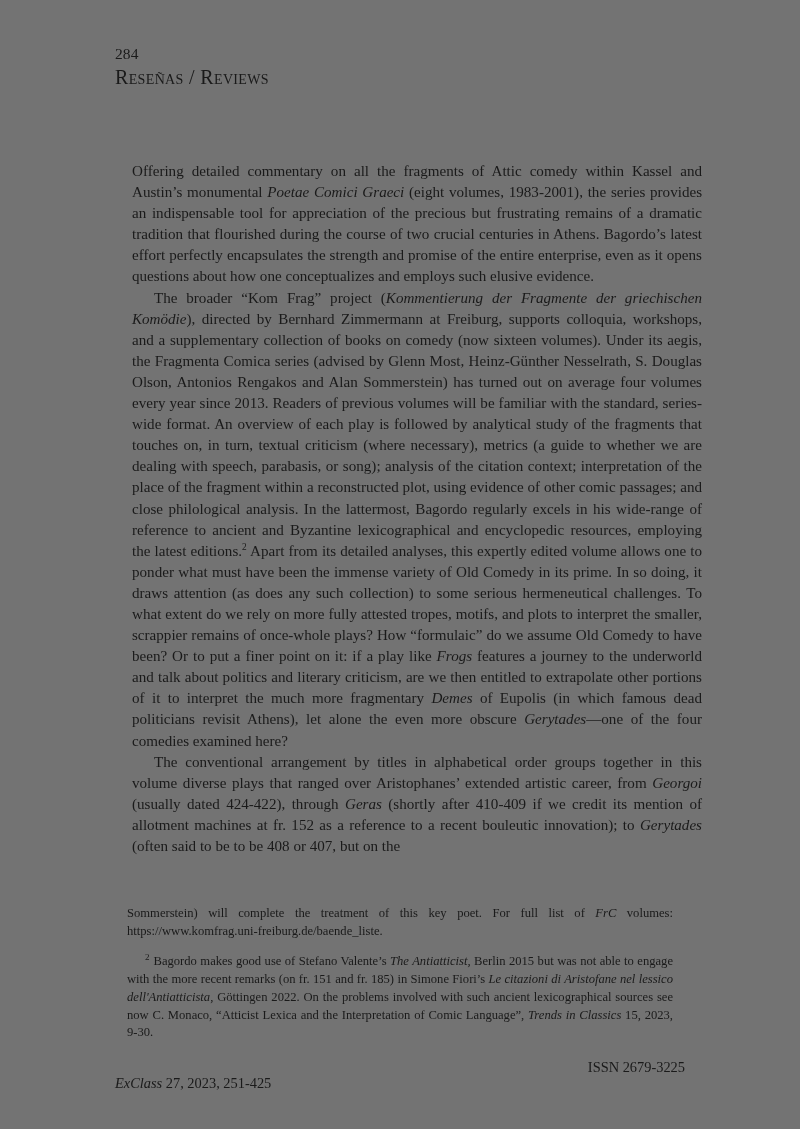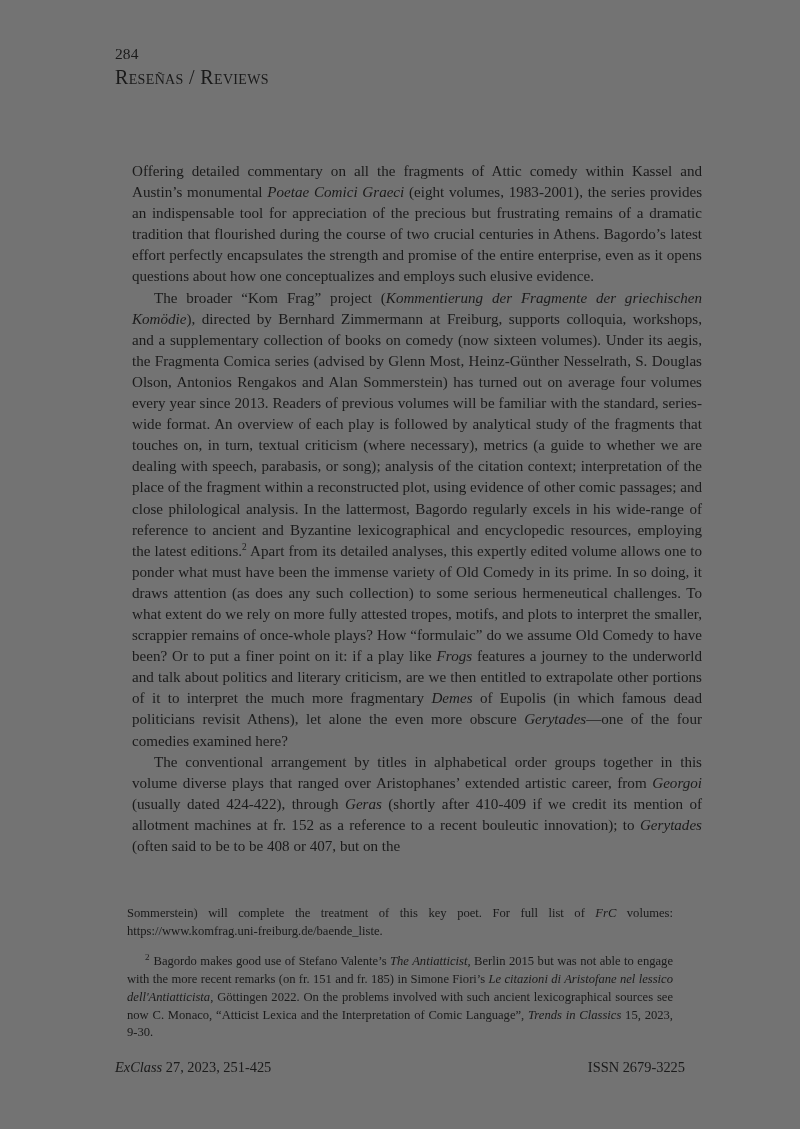--- a/index.html
+++ b/index.html
@@ -109,21 +109,21 @@
     left: 115px;
     top: 1057px;
     width: 570px;
     height: 22px;
     font-size: 14.4px;
     line-height: 20px;
   }
   .footer-left {
     position: absolute;
     left: 0;
-    top: 0;
+    top: 16px;
   }
   .footer-right {
     position: absolute;
     right: 0;
     top: 0;
   }
 </style>
 </head>
 <body>
 

